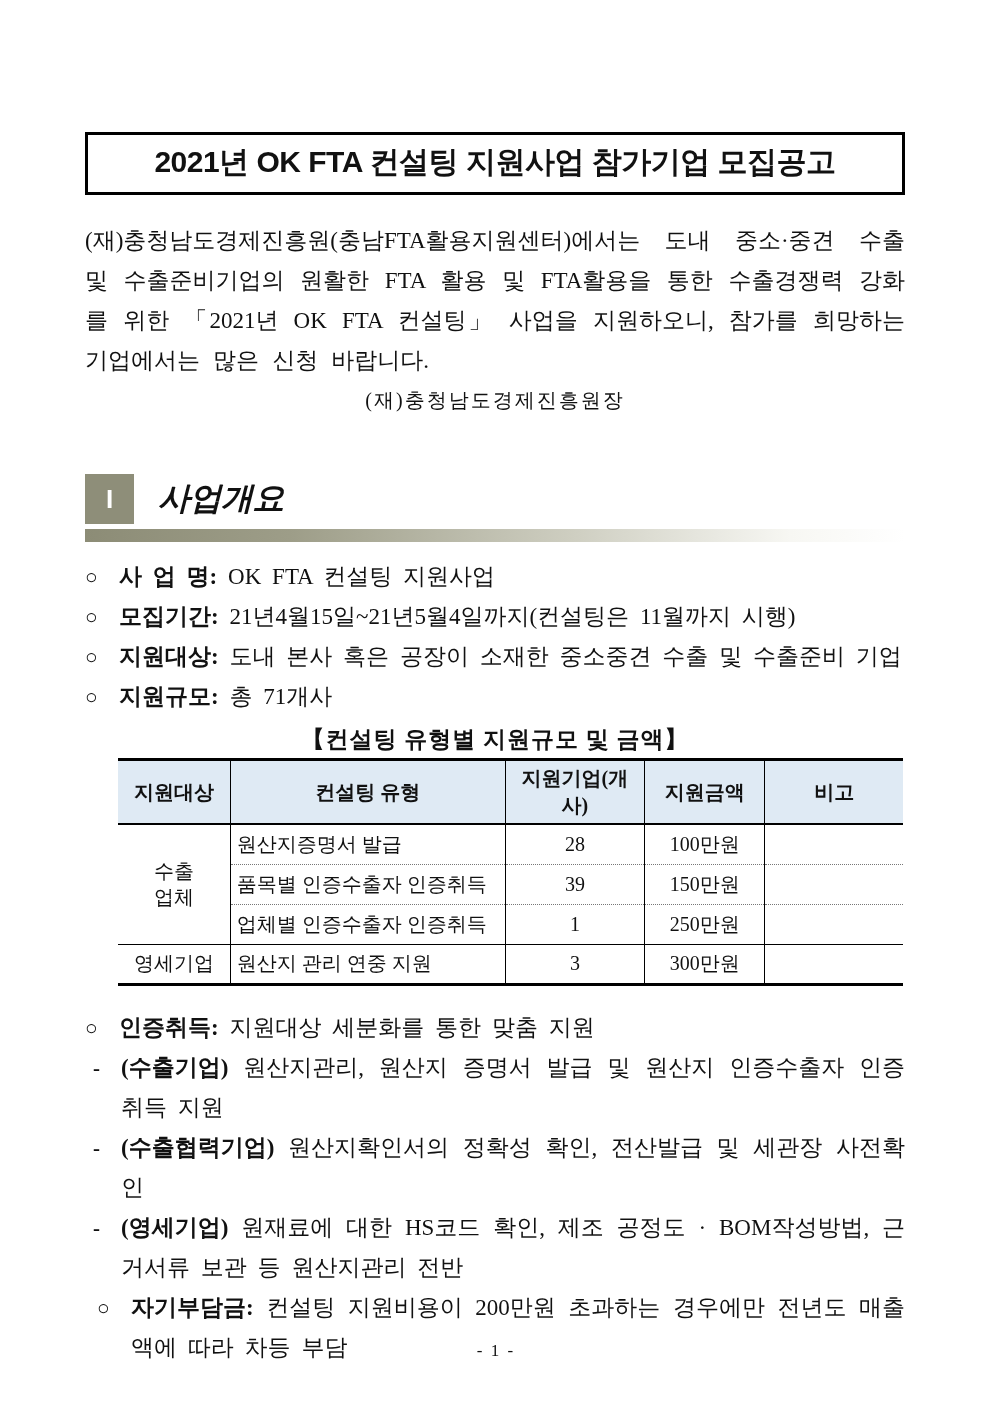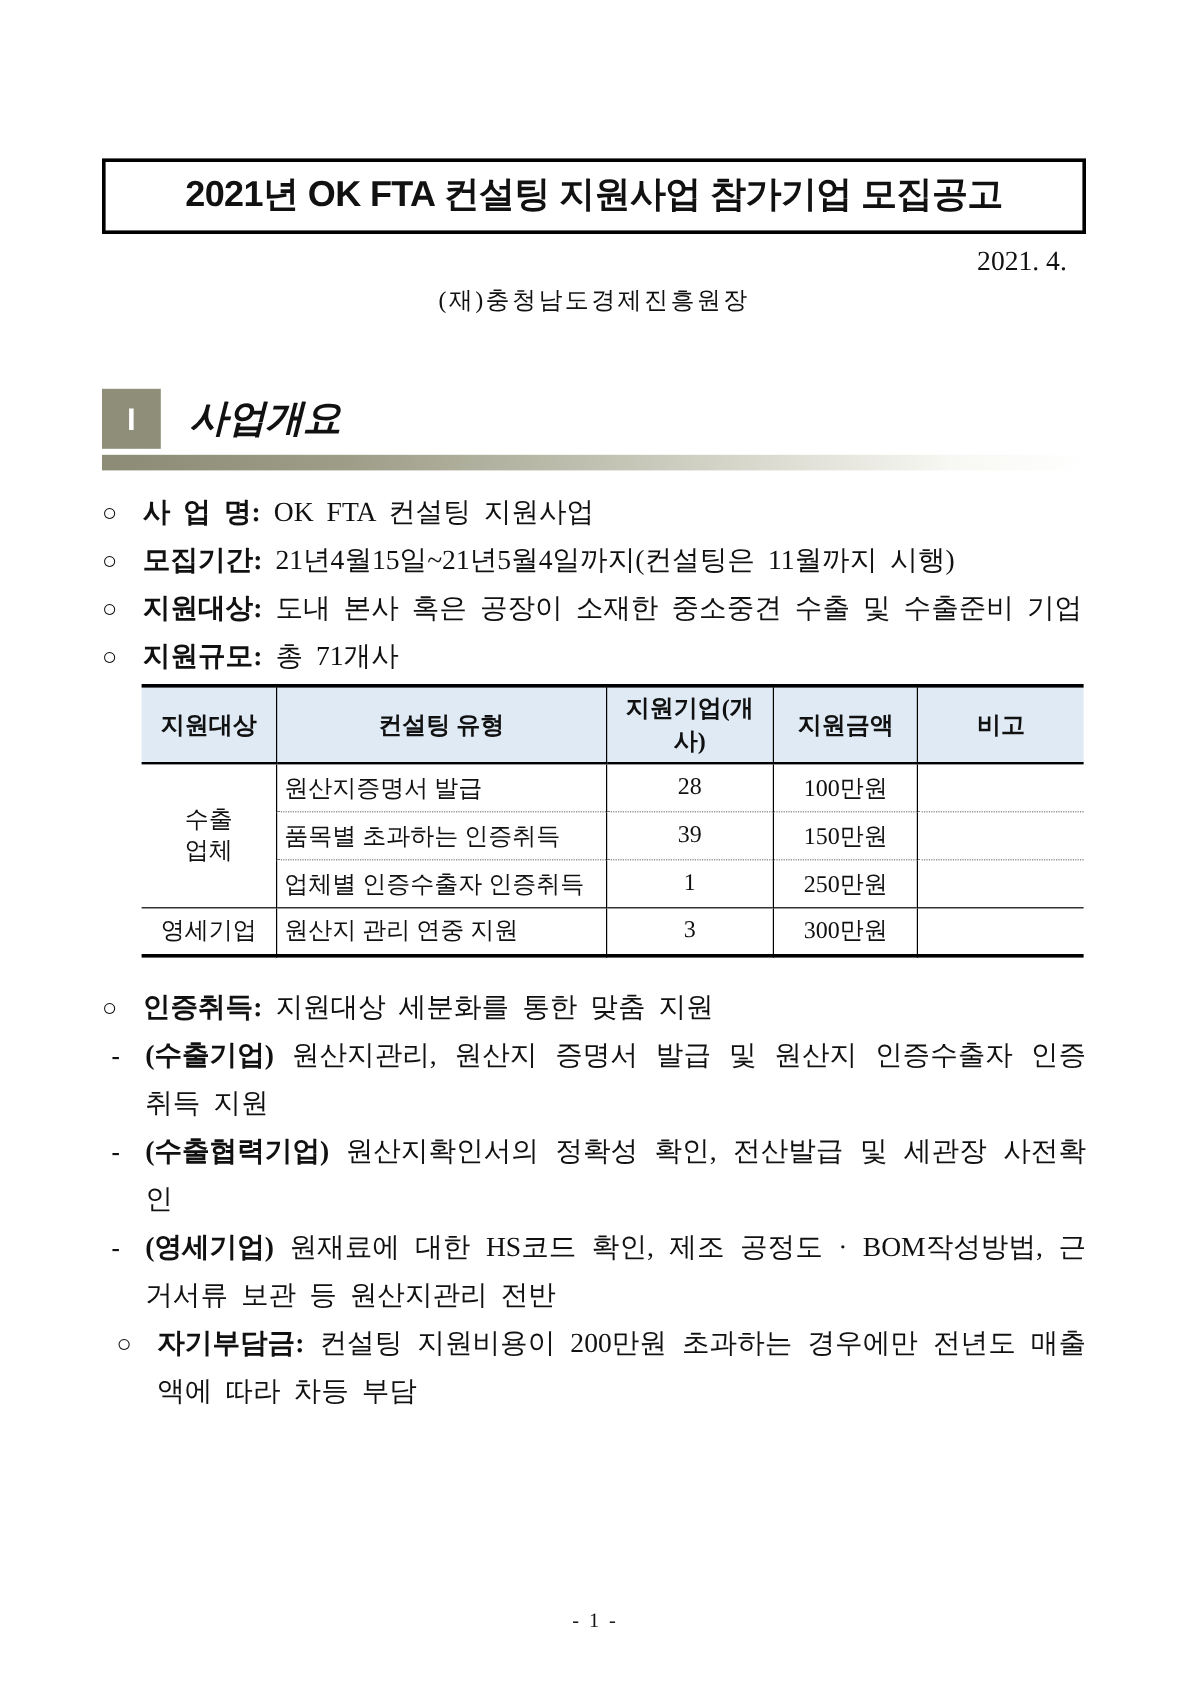--- a/index.html
+++ b/index.html
@@ -100,22 +100,22 @@
 </head>
 <body>
 
 <div class="page">
 
 
   <div class="title-box">
     <h1>2021년 OK FTA 컨설팅 지원사업 참가기업 모집공고</h1>
   </div>
 
-
-  <div class="date-line">2021. 4.</div>
+  <p class="intro">(재)충청남도경제진흥원(충남FTA활용지원센터)에서는 도내 중소·중견 수출 및 수출준비기업의 원활한 FTA 활용 및 FTA활용을 통한 수출경쟁력 강화를 위한 「2021년 OK FTA 컨설팅」 사업을 지원하오니, 참가를 희망하는 기업에서는 많은 신청 바랍니다.</p>
+
   <div class="signer-line">(재)충청남도경제진흥원장</div>
 
   <div class="section-header">
     <div class="numeral-box">
       <span>I</span>
     </div>
     <div class="section-title">사업개요</div>
   </div>
   <div class="gradient-bar"></div>
 
@@ -131,20 +131,21 @@
     <div class="item">
       <span class="marker">○</span>
       <div class="text"><span class="lbl">지원대상:</span> <span>도내 본사 혹은 공장이 소재한 중소중견 수출 및 수출준비 기업</span></div>
     </div>
     <div class="item">
       <span class="marker">○</span>
       <div class="text"><span class="lbl">지원규모:</span> <span>총 71개사</span></div>
     </div>
   </div>
 
+  <div class="tbl-title">【컨설팅 유형별 지원규모 및 금액】</div>
 
   <table class="support">
     <thead>
       <tr>
         <th>지원대상</th>
         <th style="width:35%">컨설팅 유형</th>
         <th style="width:17.8%">지원기업(개사)</th>
         <th style="width:15.3%">지원금액</th>
         <th style="width:17.6%">비고</th>
       </tr>
@@ -152,21 +153,21 @@
     <tbody>
       <tr>
         <td class="first group-label" rowspan="3">수출
 업체</td>
         <td class="l">원산지증명서 발급</td>
         <td class="c">28</td>
         <td class="c">100만원</td>
         <td class="c"></td>
       </tr>
       <tr class="dotted">
-        <td class="l">품목별 초과하는 인증취득</td>
+        <td class="l">품목별 인증수출자 인증취득</td>
         <td class="c">39</td>
         <td class="c">150만원</td>
         <td class="c"></td>
       </tr>
       <tr class="dotted">
         <td class="l">업체별 인증수출자 인증취득</td>
         <td class="c">1</td>
         <td class="c">250만원</td>
         <td class="c"></td>
       </tr>

